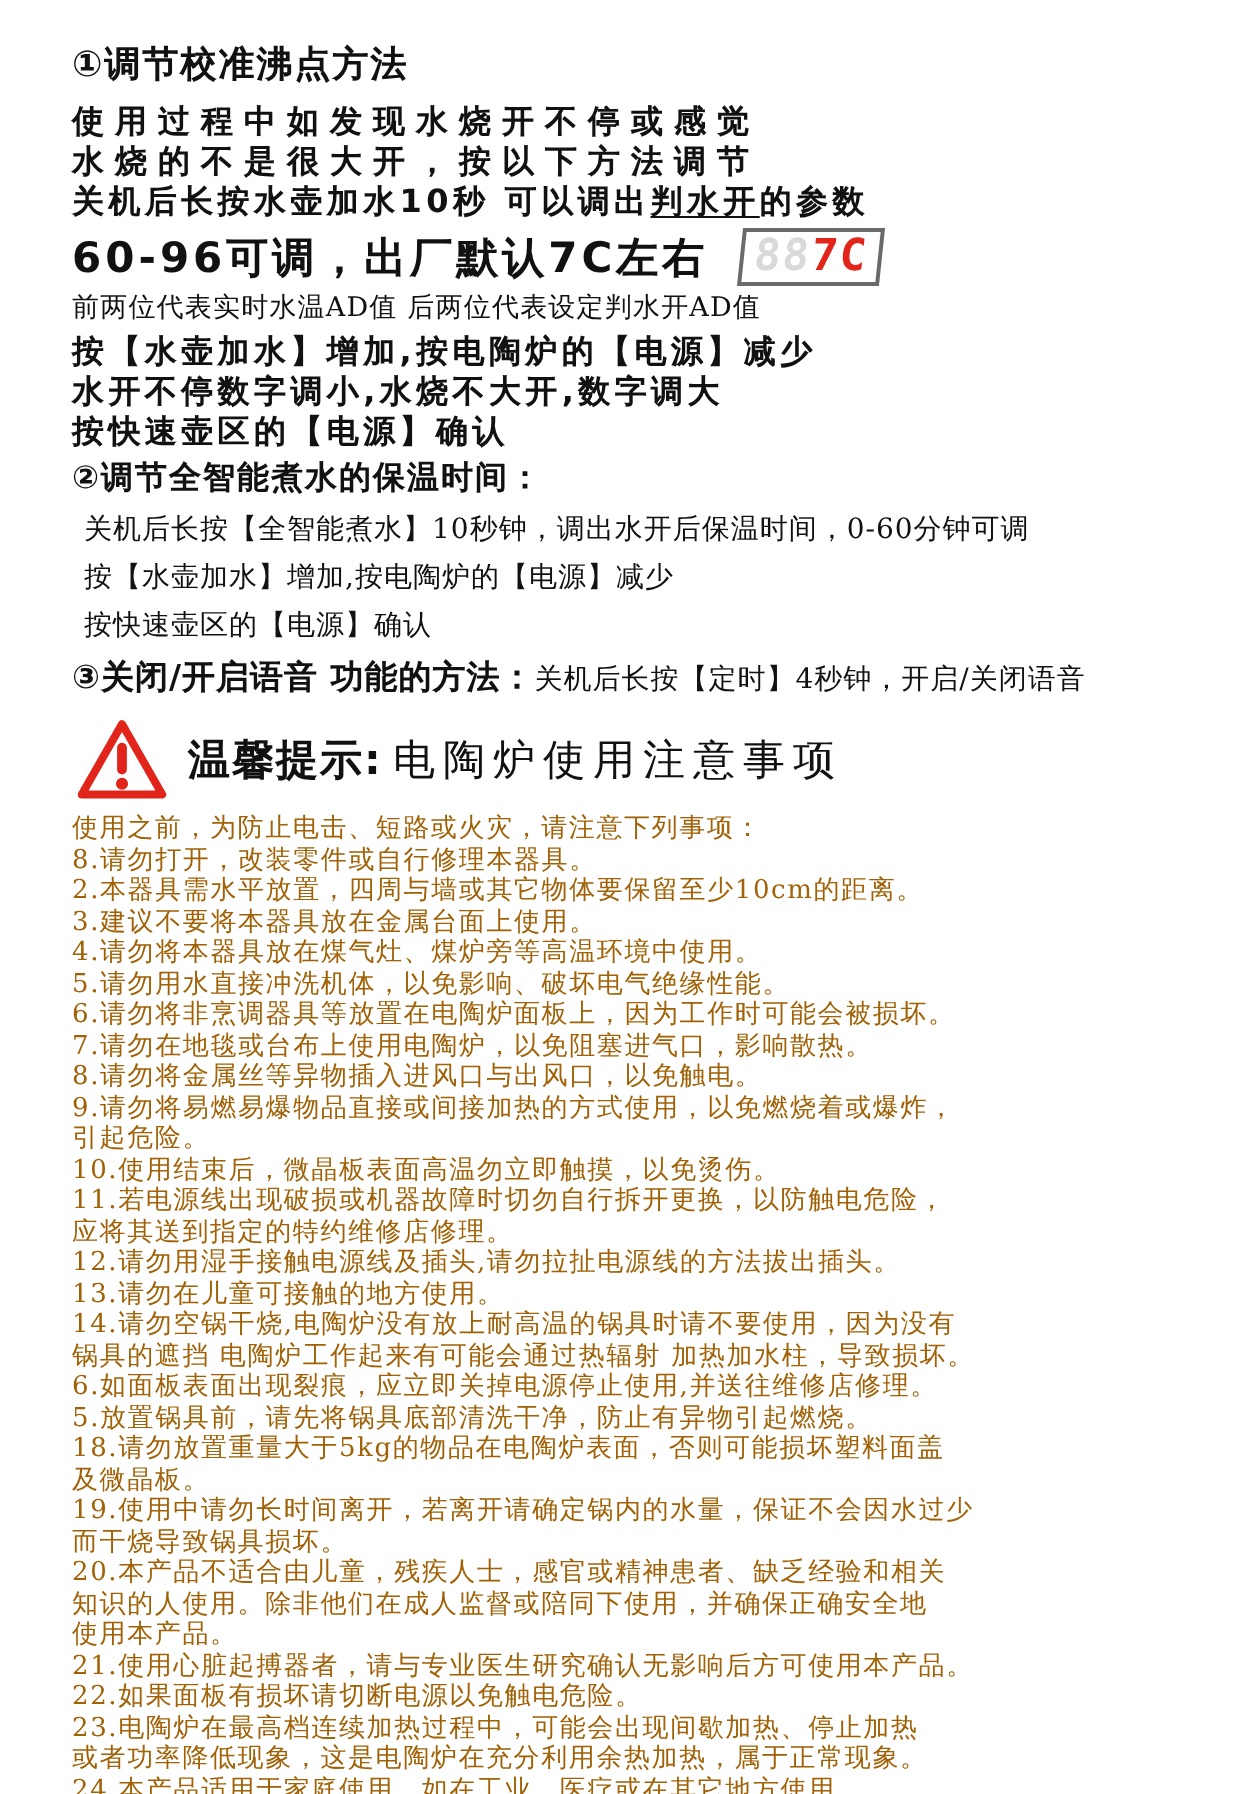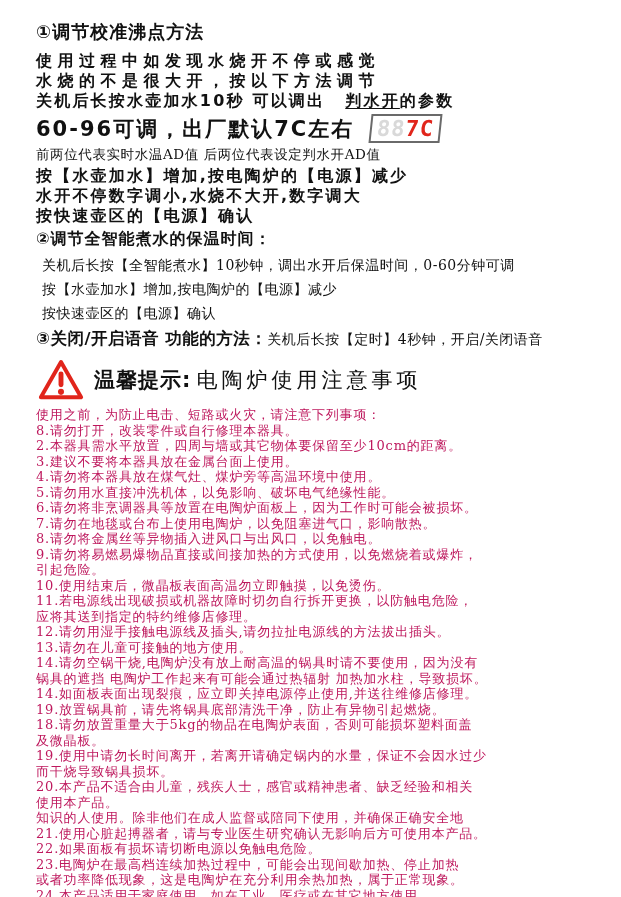--- a/index.html
+++ b/index.html
@@ -8,21 +8,21 @@
     font-family:"DejaVu Sans","Liberation Sans",sans-serif;
     overflow:hidden;box-sizing:border-box;
     padding:20px 18px 0 36px;
   }
   .hei{font-family:"DejaVu Sans","Liberation Sans",sans-serif;font-weight:700;}
   .kai{font-family:"DejaVu Serif","Liberation Serif",serif;font-weight:400;}
 
   .h1{font-size:18px;font-weight:700;letter-spacing:1px;margin:0 0 7px 0;}
   .b-wide{font-size:16px;font-weight:700;letter-spacing:5.5px;line-height:20px;margin:0;}
   .b-med{font-size:16px;font-weight:700;letter-spacing:2.2px;line-height:20px;margin:0;}
-  .underline{text-decoration:underline;text-underline-offset:2px;margin-left:20px;}
+  .underline{text-decoration:underline;text-underline-offset:2px;}
 
   .default-row{display:flex;align-items:center;gap:16px;margin:3px 0 2px 0;}
   .default-text{font-size:21px;font-weight:700;letter-spacing:2px;}
   .led{
     border:2px solid #6a6a6a;background:#fff;padding:1px 5px 0 5px;
     font-family:"DejaVu Sans Mono","Liberation Mono",monospace;
     font-weight:700;font-size:22px;line-height:24px;
     transform:skewX(-6deg);display:inline-block;letter-spacing:1px;
   }
   .note{font-size:13.5px;letter-spacing:0.6px;margin:3px 0 3px 0;line-height:17px;}
@@ -34,21 +34,21 @@
   .mixed-row .tail{font-size:14px;letter-spacing:0.5px;text-align:right;}
 
   .warn-header{display:flex;align-items:center;gap:10px;margin:9px 0 6px 2px;}
   .warn-title{white-space:nowrap;}
   .warn-title .t1{font-size:21px;font-weight:600;letter-spacing:1px;}
   .warn-title .t2{font-size:21px;letter-spacing:4px;font-weight:500;}
 
   .notice{margin-top:6px;}
   .notice-intro,.notice-line{
     font-family:"DejaVu Serif","Liberation Serif",serif;
-    font-size:13px;line-height:15.5px;letter-spacing:0.8px;color:#be185d;
+    font-size:13px;line-height:15.5px;letter-spacing:0.8px;color:#a16207;
   }
 </style>
 </head>
 <body>
 
 <div class="h1 hei">①调节校准沸点方法</div>
 
 <p class="b-wide hei">使用过程中如发现水烧开不停或感觉</p>
 <p class="b-wide hei">水烧的不是很大开，按以下方法调节</p>
 
@@ -99,28 +99,28 @@
       <div class="notice-line">8.请勿将金属丝等异物插入进风口与出风口，以免触电。</div>
       <div class="notice-line">9.请勿将易燃易爆物品直接或间接加热的方式使用，以免燃烧着或爆炸，</div>
       <div class="notice-line">引起危险。</div>
       <div class="notice-line">10.使用结束后，微晶板表面高温勿立即触摸，以免烫伤。</div>
       <div class="notice-line">11.若电源线出现破损或机器故障时切勿自行拆开更换，以防触电危险，</div>
       <div class="notice-line">应将其送到指定的特约维修店修理。</div>
       <div class="notice-line">12.请勿用湿手接触电源线及插头,请勿拉扯电源线的方法拔出插头。</div>
       <div class="notice-line">13.请勿在儿童可接触的地方使用。</div>
       <div class="notice-line">14.请勿空锅干烧,电陶炉没有放上耐高温的锅具时请不要使用，因为没有</div>
       <div class="notice-line">锅具的遮挡 电陶炉工作起来有可能会通过热辐射 加热加水柱，导致损坏。</div>
-      <div class="notice-line">14.如面板表面出现裂痕，应立即关掉电源停止使用,并送往维修店修理。</div>
-      <div class="notice-line">19.放置锅具前，请先将锅具底部清洗干净，防止有异物引起燃烧。</div>
+      <div class="notice-line">6.如面板表面出现裂痕，应立即关掉电源停止使用,并送往维修店修理。</div>
+      <div class="notice-line">5.放置锅具前，请先将锅具底部清洗干净，防止有异物引起燃烧。</div>
       <div class="notice-line">18.请勿放置重量大于5kg的物品在电陶炉表面，否则可能损坏塑料面盖</div>
       <div class="notice-line">及微晶板。</div>
       <div class="notice-line">19.使用中请勿长时间离开，若离开请确定锅内的水量，保证不会因水过少</div>
       <div class="notice-line">而干烧导致锅具损坏。</div>
       <div class="notice-line">20.本产品不适合由儿童，残疾人士，感官或精神患者、缺乏经验和相关</div>
+      <div class="notice-line">知识的人使用。除非他们在成人监督或陪同下使用，并确保正确安全地</div>
       <div class="notice-line">使用本产品。</div>
-      <div class="notice-line">知识的人使用。除非他们在成人监督或陪同下使用，并确保正确安全地</div>
       <div class="notice-line">21.使用心脏起搏器者，请与专业医生研究确认无影响后方可使用本产品。</div>
       <div class="notice-line">22.如果面板有损坏请切断电源以免触电危险。</div>
       <div class="notice-line">23.电陶炉在最高档连续加热过程中，可能会出现间歇加热、停止加热</div>
       <div class="notice-line">或者功率降低现象，这是电陶炉在充分利用余热加热，属于正常现象。</div>
       <div class="notice-line">24.本产品适用于家庭使用，如在工业，医疗或在其它地方使用，</div>
     </div>
 </div>
 
 </body></html>

